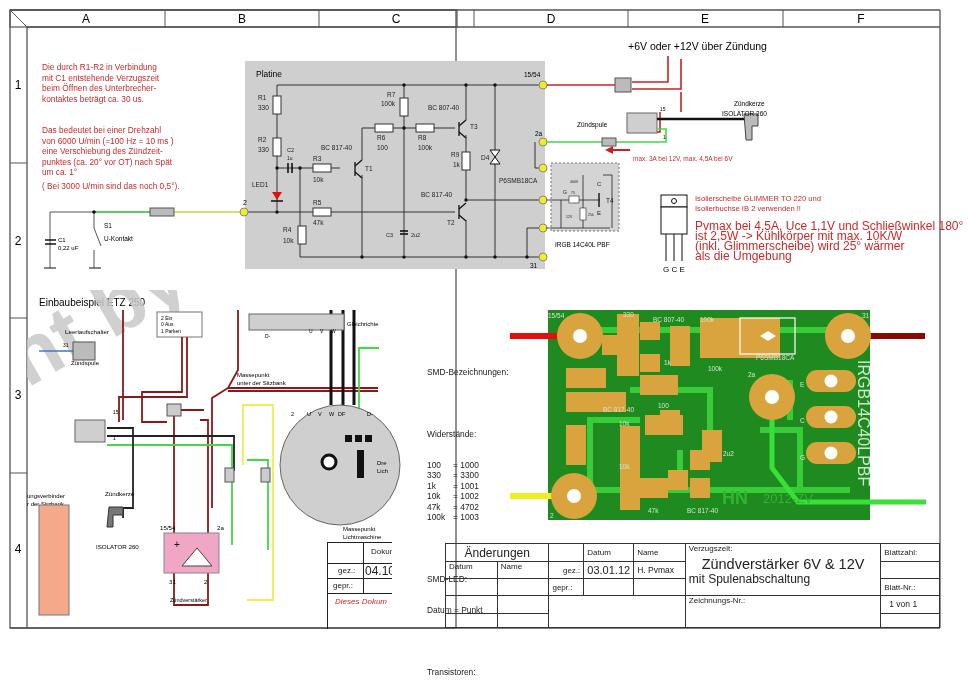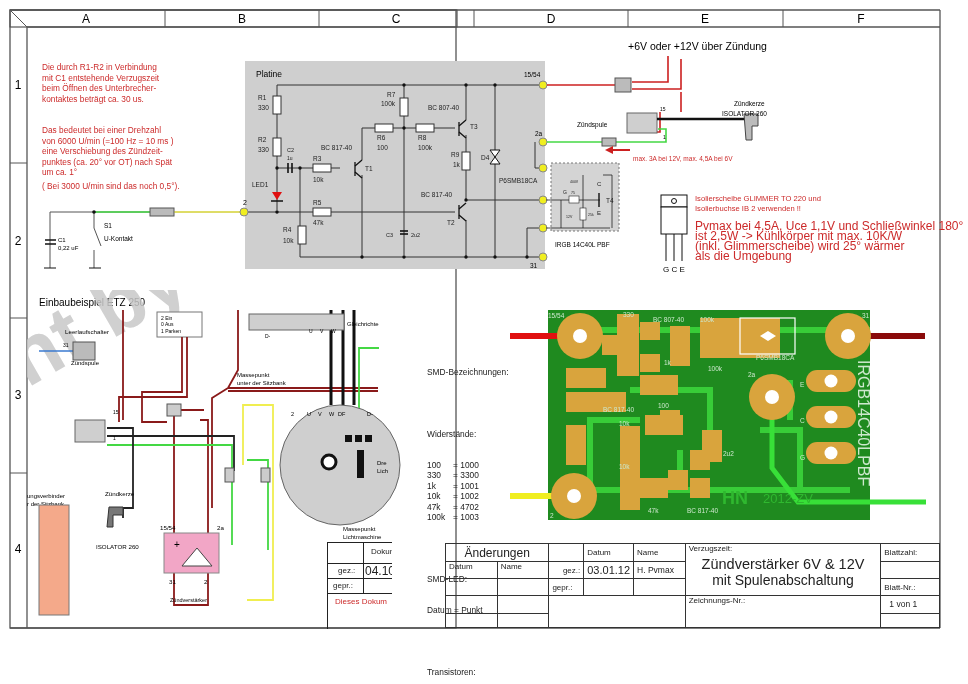--- a/index.html
+++ b/index.html
@@ -1,19 +1,19 @@
 <!DOCTYPE html>
 <html><head>
 <meta charset="utf-8">
 <style>
   html,body{margin:0;padding:0;background:#fff;}
   body{width:968px;height:684px;position:relative;overflow:hidden;font-family:"Liberation Sans",sans-serif;color:#222;}
   svg text{font-family:"Liberation Sans",sans-serif;}
   .abs{position:absolute;}
-  .red{color:#cc2a2a;}
+  .red{color:#cc2a2a;font-style:italic;}
   .note{font-size:8.3px;line-height:10.6px;color:#cc2a2a;white-space:pre;}
   .blk{font-size:8.4px;line-height:10.4px;color:#222;white-space:pre;}
   .tb td{border:1px solid #333;font-size:8px;padding:0 3px;vertical-align:top;}
 </style>
 </head>
 <body>
 
 <svg class="abs" style="left:0;top:0" width="968" height="684">
   <rect x="10" y="10" width="447" height="17" fill="none" stroke="#333" stroke-width="1"></rect>
   <rect x="10" y="10" width="446" height="618" fill="none" stroke="#555" stroke-width="1.3"></rect>
@@ -443,21 +443,21 @@
 <table class="abs tb" style="left:445px;top:543px;border-collapse:collapse;border:1.5px solid #333;width:495px;height:85px">
   <tbody>
       <tr style="height:18px">
     <td colspan="2" style="font-size:12px;text-align:center;vertical-align:middle">Änderungen</td>
     <td style="width:28px"></td>
     <td style="width:40px;vertical-align:middle">Datum</td>
     <td style="width:45px;vertical-align:middle">Name</td>
     <td rowspan="3" style="width:190px;position:relative">
       <div style="font-size:8px">Verzugszeit:</div>
       <div style="font-size:14.5px;text-align:center;margin-top:3px">Zündverstärker 6V &amp; 12V</div>
-      <div style="font-size:14px;text-align:center">mit Spulenabschaltung</div>
+      <div style="font-size:12px;">mit Spulenabschaltung</div>
     </td>
     <td style="width:52px;vertical-align:middle">Blattzahl:</td>
   </tr>
   <tr style="height:17px">
     <td style="width:45px">Datum</td>
     <td style="width:45px">Name</td>
     <td style="text-align:right;vertical-align:middle">gez.:</td>
     <td style="vertical-align:middle;font-size:11px">03.01.12</td>
     <td style="vertical-align:middle;font-size:8.5px">H. Pvmax</td>
     <td></td>

